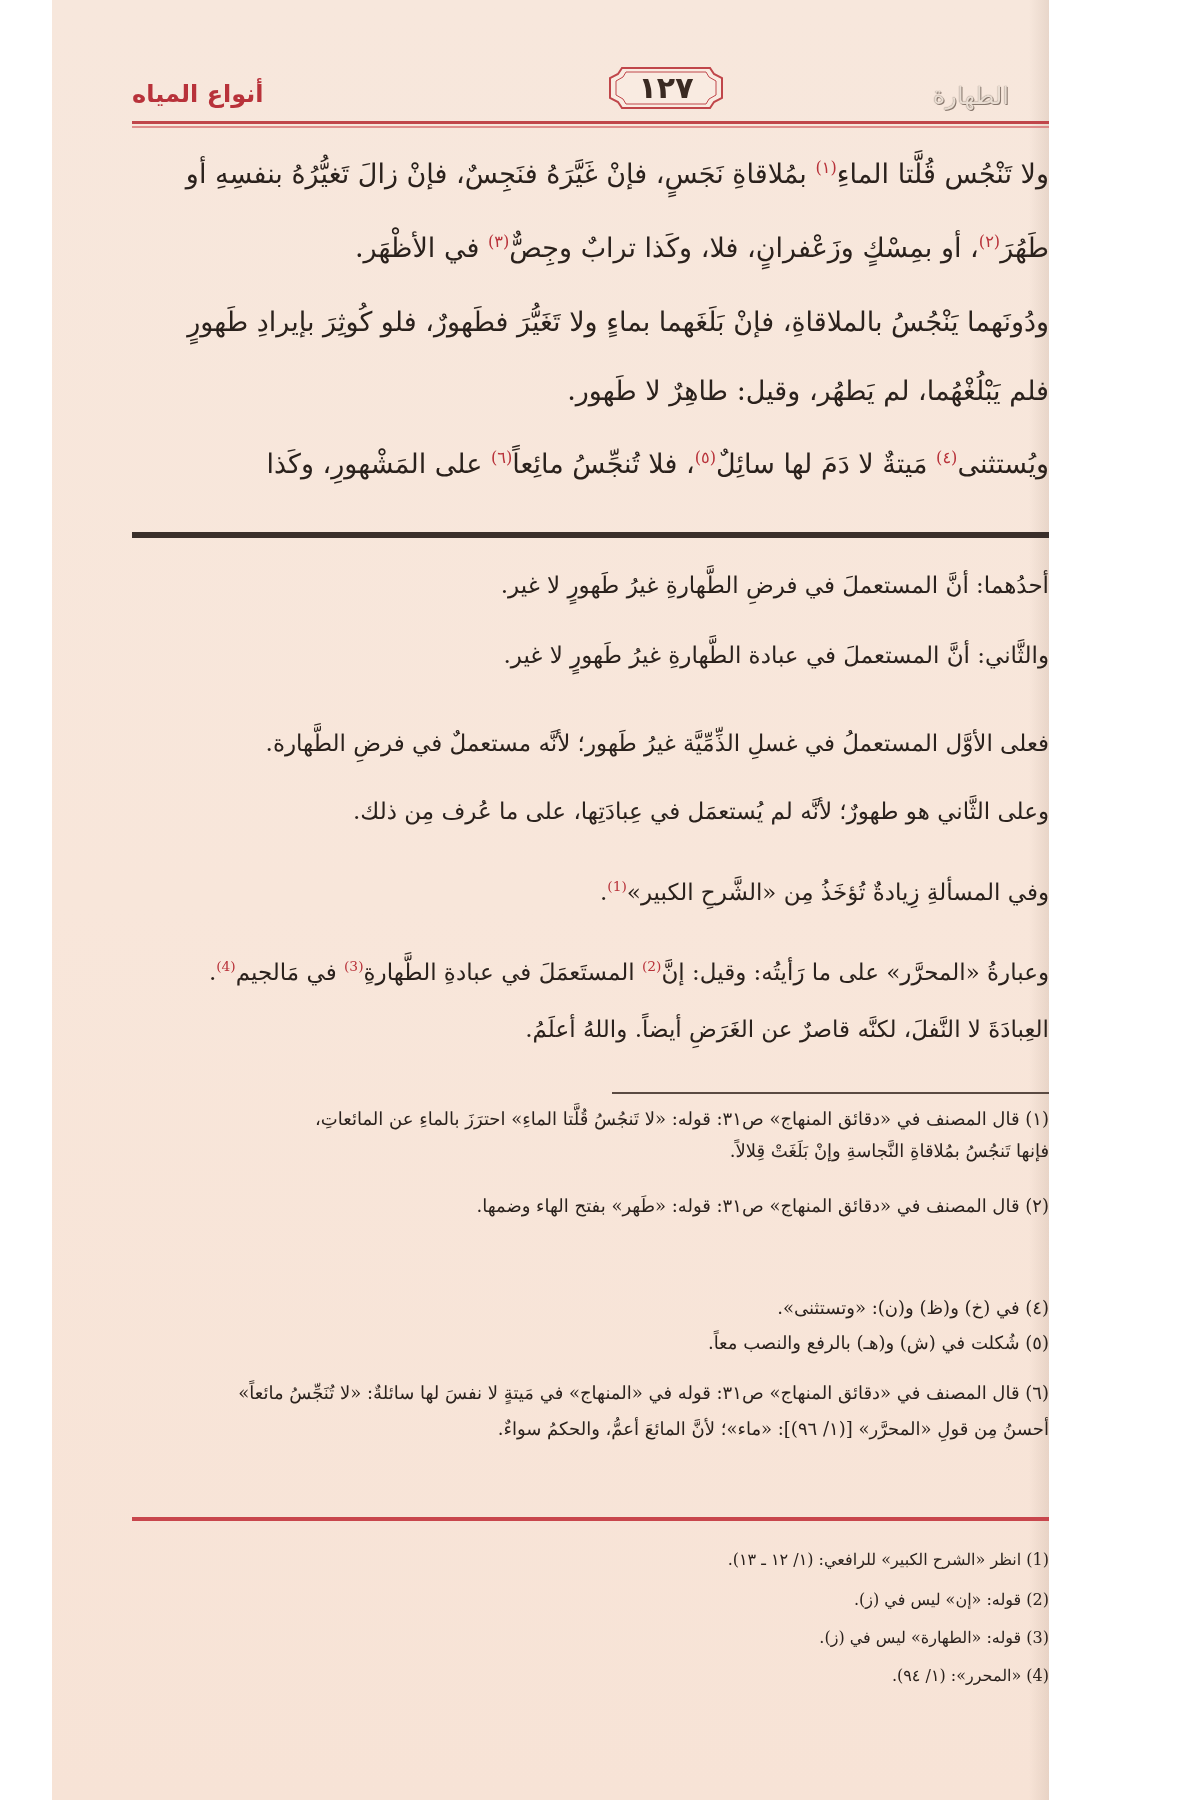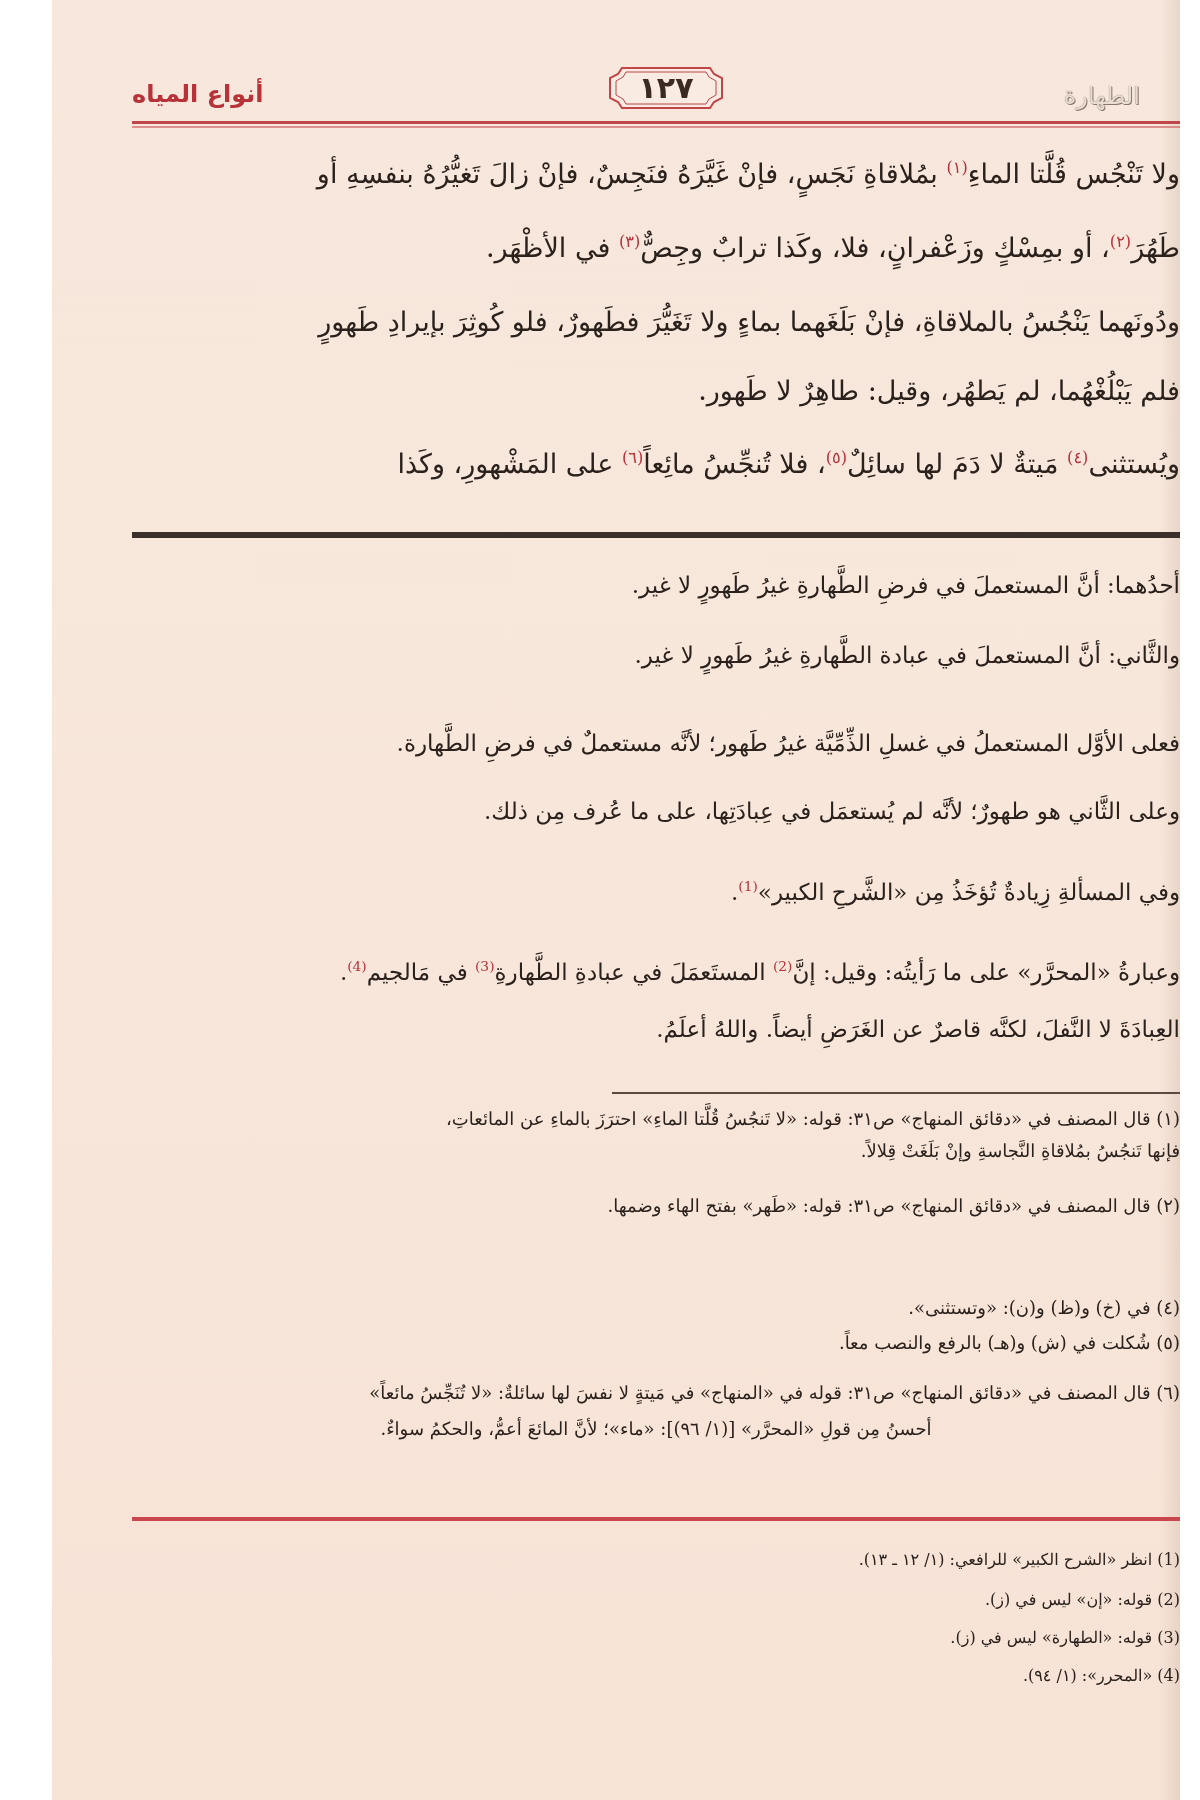--- a/index.html
+++ b/index.html
@@ -1,23 +1,22 @@
 <!DOCTYPE html>
 <html><head>
 <meta charset="utf-8">
 <style>
   html, body { margin:0; padding:0; }
   body {
     width:1200px; height:1800px; background:#ffffff; position:relative; overflow:hidden;
     font-family:"DejaVu Serif", serif;
   }
   .page {
-    position:absolute; left:52px; top:0; width:1096px; height:1800px;
+    position:absolute; left:52px; top:0; width:997px; height:1800px;
     background:linear-gradient(180deg,#f7e7dc 0%,#f8e6da 50%,#f7e3d6 100%);
-    padding-left:32px;
   }
   .page .gutter {
     position:absolute; right:0; top:0; width:20px; height:100%;
     background:linear-gradient(90deg,rgba(0,0,0,0) 0%,rgba(120,90,70,0.12) 100%);
   }
   .header { position:absolute; left:0; top:0; width:100%; height:140px; }
   .running-title {
     position:absolute; top:80px; left:80px; font-size:24px; font-weight:bold;
     color:#b8323a; font-family:"DejaVu Sans", sans-serif; direction:rtl;
   }
@@ -110,21 +109,21 @@
   <div class="text comm-line" style="top:1016px;"><span>العِبادَةَ لا النَّفلَ، لكنَّه قاصرٌ عن الغَرَضِ أيضاً. واللهُ أعلَمُ.</span></div>
 
   <div class="thin-rule-1"></div>
 
   <div class="text fn-line" style="top:1108px;"><span>(١) قال المصنف في «دقائق المنهاج» ص٣١: قوله: «لا تَنجُسُ قُلَّتا الماءِ» احترَزَ بالماءِ عن المائعاتِ،</span></div>
   <div class="text fn-line" style="top:1140px;"><span>فإنها تَنجُسُ بمُلاقاةِ النَّجاسةِ وإنْ بَلَغَتْ قِلالاً.</span></div>
   <div class="text fn-line" style="top:1195px;"><span>(٢) قال المصنف في «دقائق المنهاج» ص٣١: قوله: «طَهر» بفتح الهاء وضمها.</span></div>
   <div class="text fn-line" style="top:1297px;"><span>(٤) في (خ) و(ظ) و(ن): «وتستثنى».</span></div>
   <div class="text fn-line" style="top:1332px;"><span>(٥) شُكلت في (ش) و(هـ) بالرفع والنصب معاً.</span></div>
   <div class="text fn-line" style="top:1382px;"><span>(٦) قال المصنف في «دقائق المنهاج» ص٣١: قوله في «المنهاج» في مَيتةٍ لا نفسَ لها سائلةٌ: «لا تُنَجِّسُ مائعاً»</span></div>
-  <div class="text fn-line" style="top:1418px;text-align:center;"><span>أحسنُ مِن قولِ «المحرَّر» [(١/ ٩٦)]: «ماء»؛ لأنَّ المائعَ أعمُّ، والحكمُ سواءٌ.</span></div>
+  <div class="text fn-line" style="top:1418px;"><span>أحسنُ مِن قولِ «المحرَّر» [(١/ ٩٦)]: «ماء»؛ لأنَّ المائعَ أعمُّ، والحكمُ سواءٌ.</span></div>
 
   <div class="red-rule"></div>
 
   <div class="text fn2-line" style="top:1550px;"><span>(1) انظر «الشرح الكبير» للرافعي: (١/ ١٢ ـ ١٣).</span></div>
   <div class="text fn2-line" style="top:1590px;"><span>(2) قوله: «إن» ليس في (ز).</span></div>
   <div class="text fn2-line" style="top:1628px;"><span>(3) قوله: «الطهارة» ليس في (ز).</span></div>
   <div class="text fn2-line" style="top:1666px;"><span>(4) «المحرر»: (١/ ٩٤).</span></div>
 </div>
 
 </body></html>

